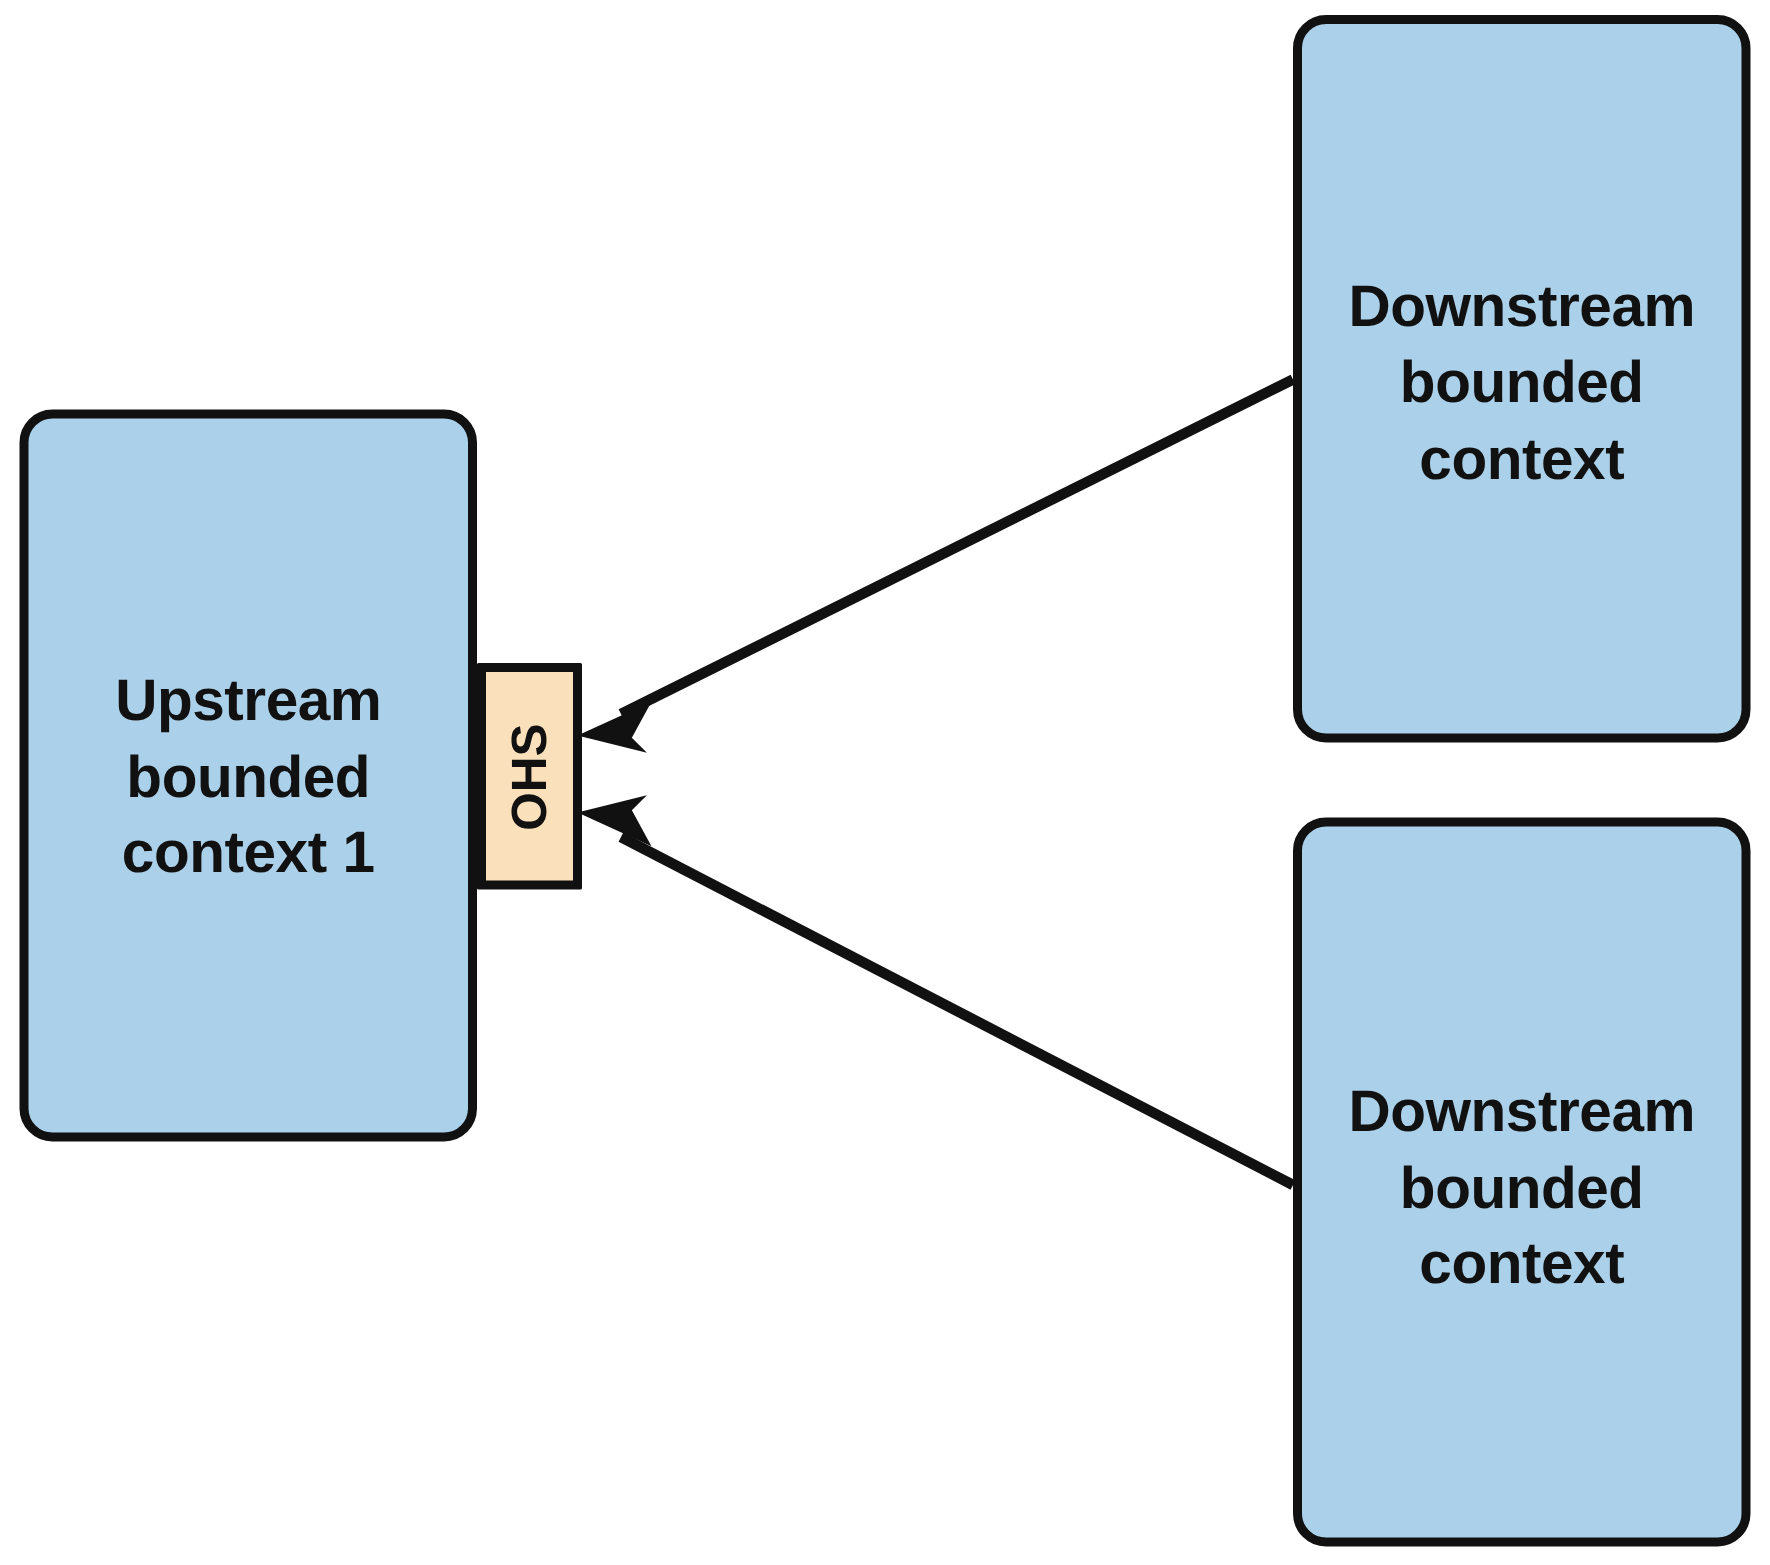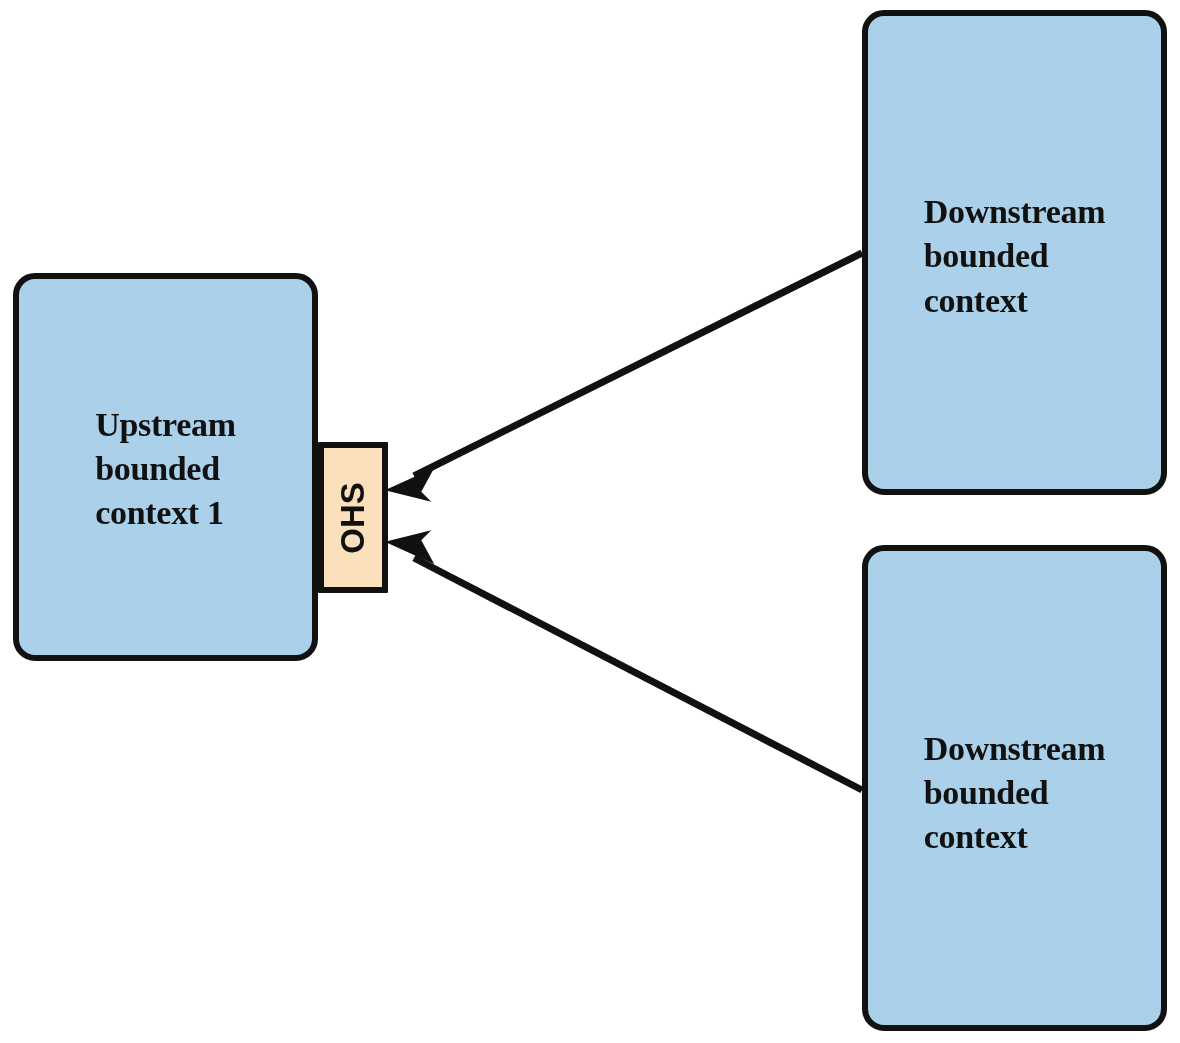--- a/index.html
+++ b/index.html
@@ -29,35 +29,35 @@
     position: absolute;
     box-sizing: border-box;
     background: #abd0e9;
     border: 6px solid #111111;
     border-radius: 22px;
     display: flex;
     align-items: center;
     justify-content: center;
   }
   .ctx-label {
-    font-family: Liberation Serif, serif;
+    font-family: Liberation Sans, sans-serif;
     font-weight: bold;
-    font-size: 34px;
+    font-size: 39px;
     line-height: 1.30;
     color: #111111;
-    text-align: left;
+    text-align: center;
     letter-spacing: -0.3px;
     white-space: pre-line;
     user-select: none;
   }
   #upstream-box {
     left: 13px;
     top: 273px;
     width: 305px;
-    height: 388px;
+    height: 488px;
     z-index: 3;
   }
   #upstream-box .ctx-label {
     transform: translateY(2px);
   }
   #downstream-box-top {
     left: 862px;
     top: 10px;
     width: 305px;
     height: 485px;

